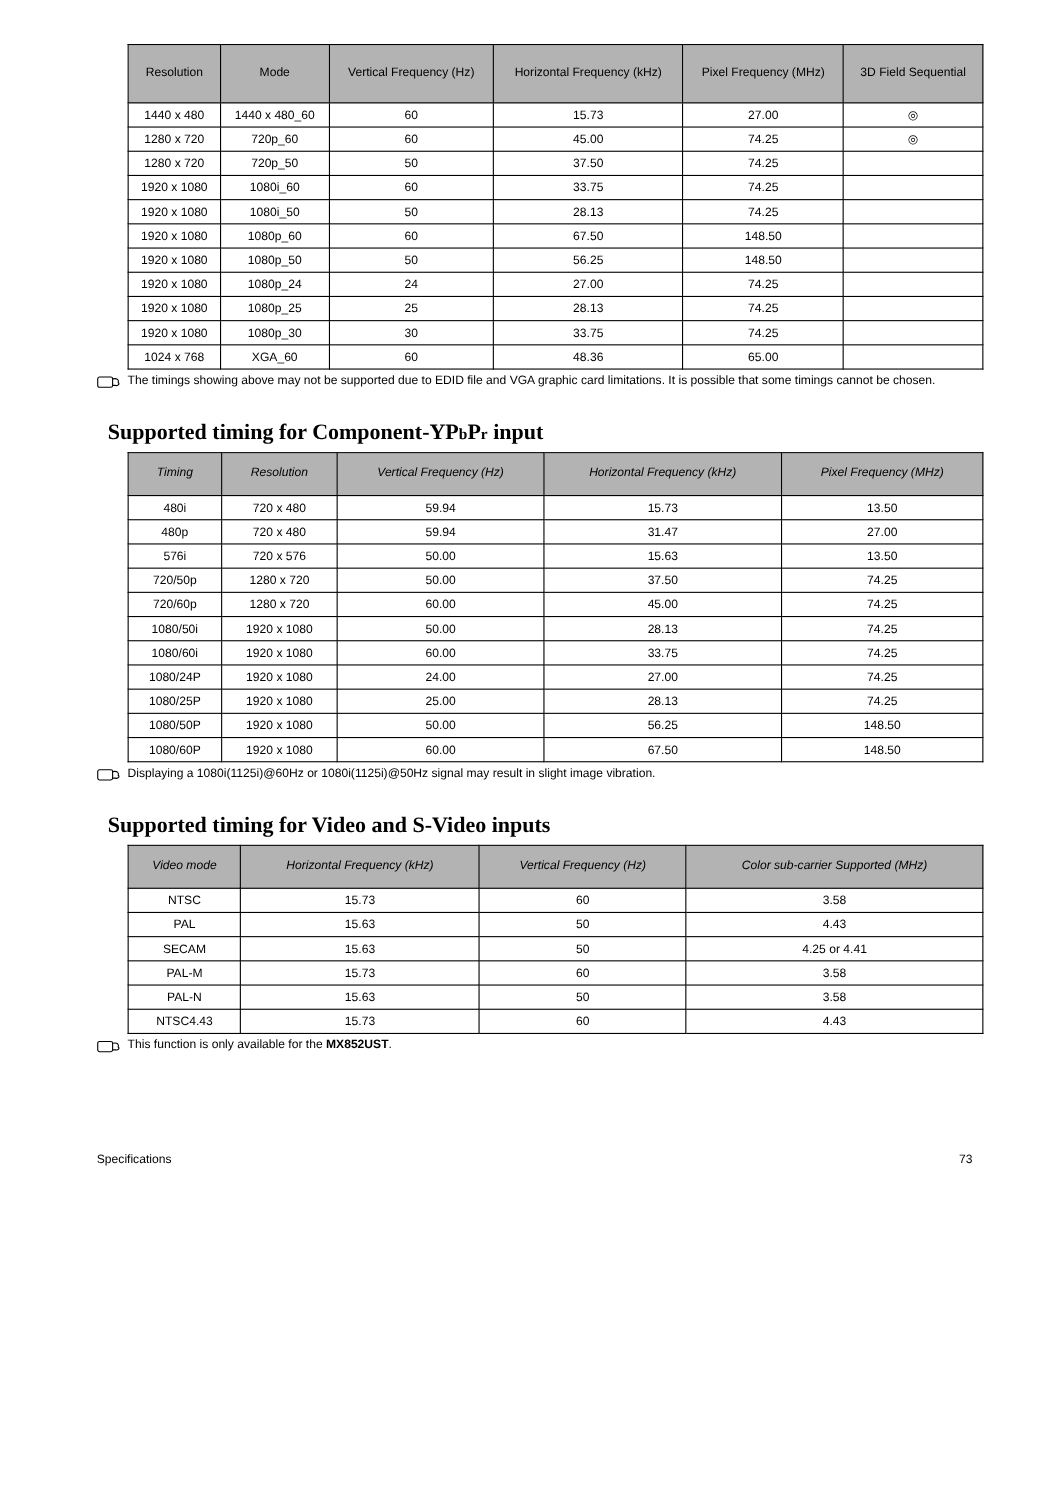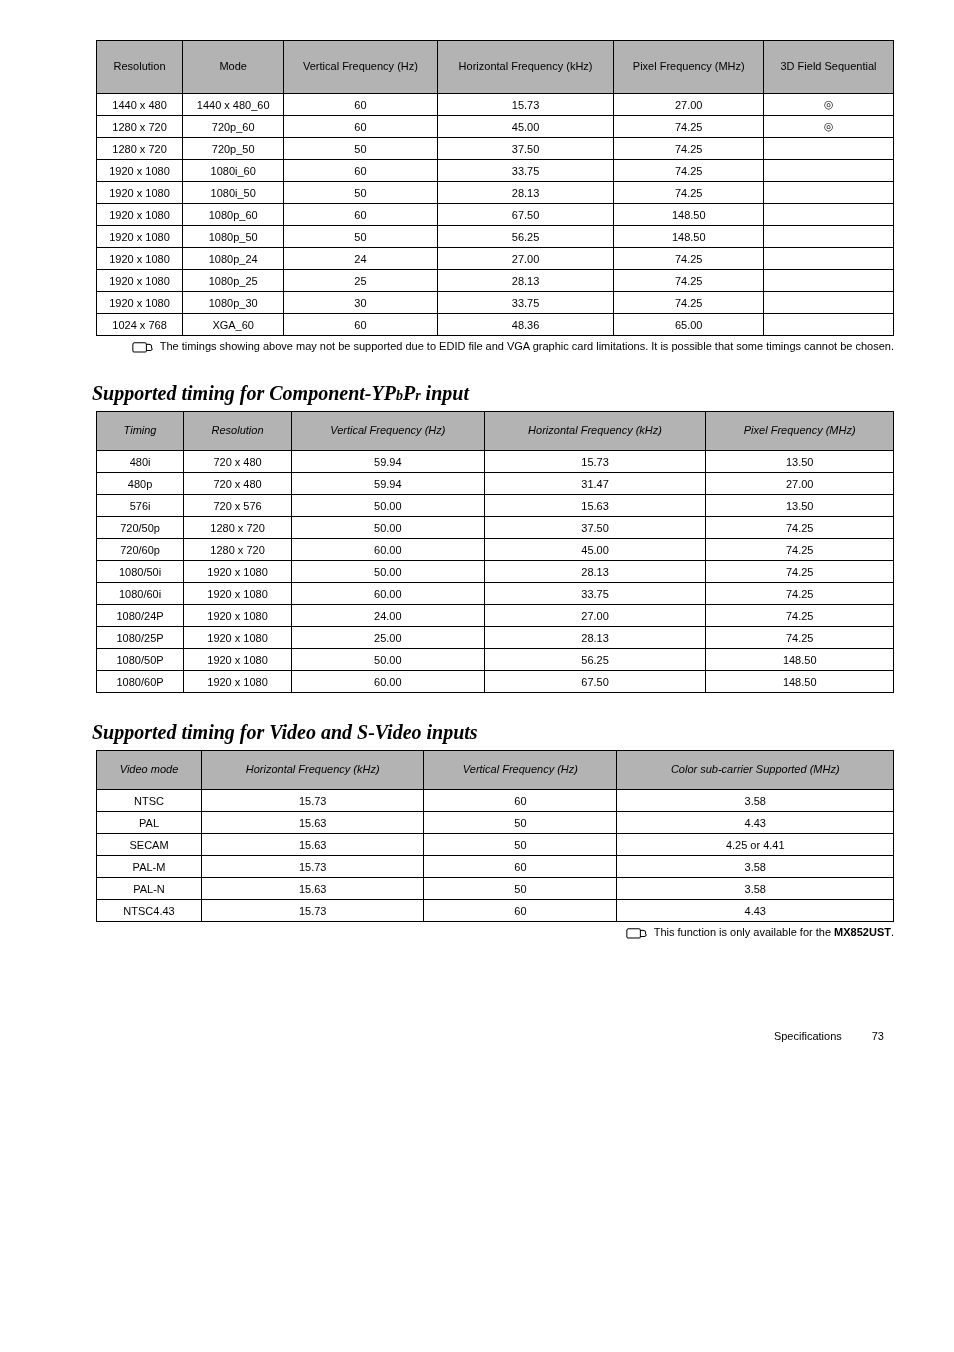--- a/index.html
+++ b/index.html
@@ -5,28 +5,27 @@
   body {
     margin: 0;
     padding: 0;
     font-family: Arial, sans-serif;
     font-size: 11px;
     background: white;
     color: black;
     width: 954px;
   }
   .page {
-    padding: 40px 60px 30px 68px;
+    padding: 40px 60px 30px 88px;
   }
   .section-heading {
     font-family: Georgia, 'Times New Roman', serif;
     font-size: 20px;
     font-weight: bold;
-    margin: 28px 0 6px 24px;
-    font-style: italic;
+    margin: 28px 0 6px 10px;
   }
   .sub-b { font-size: 14px; vertical-align: baseline; }
   .sub-r { font-size: 14px; vertical-align: baseline; }
   table {
     border-collapse: collapse;
     width: 100%;
     margin-left: 28px;
     width: calc(100% - 28px);
   }
   th, td {
@@ -42,32 +41,31 @@
     height: 48px;
   }
   th.short { height: 34px; font-style: italic; }
   td { height: 17px; }
   .note-row {
     display: flex;
     align-items: flex-start;
     gap: 6px;
     margin: 4px 0 0 0;
     font-size: 11px;
-    justify-content: flex-end;
   }
   .note-icon {
     width: 22px;
     height: 14px;
     flex-shrink: 0;
   }
   .footer {
     margin-top: 90px;
     font-size: 11px;
     display: flex;
-    justify-content: flex-end;
+    justify-content: space-between;
     gap: 30px;
     padding-right: 10px;
   }
 </style>
 </head>
 <body>
 
 <div class="page">
 
   <table>
@@ -269,20 +267,27 @@
         <tr>
           <td>1080/60P</td>
           <td>1920 x 1080</td>
           <td>60.00</td>
           <td>67.50</td>
           <td>148.50</td>
         </tr>
       </tbody>
   </table>
 
+  <div class="note-row">
+    <svg class="note-icon" viewBox="0 0 26 16">
+      <rect x="1" y="3" width="16" height="11" rx="2" ry="2" fill="none" stroke="#000" stroke-width="1.2"></rect>
+      <path d="M17 5 C 22 4, 24 6, 23 9 C 25 10, 23 13, 20 12 L17 12" fill="none" stroke="#000" stroke-width="1.2"></path>
+    </svg>
+    <span>Displaying a 1080i(1125i)@60Hz or 1080i(1125i)@50Hz signal may result in slight image vibration.</span>
+  </div>
 
   <div class="section-heading">Supported timing for Video and S-Video inputs</div>
 
   <table>
     <thead>
       <tr id="t3-head">
           <th class="short">Video mode</th>
           <th class="short">Horizontal Frequency (kHz)</th>
           <th class="short">Vertical Frequency (Hz)</th>
           <th class="short">Color sub-carrier Supported (MHz)</th>

